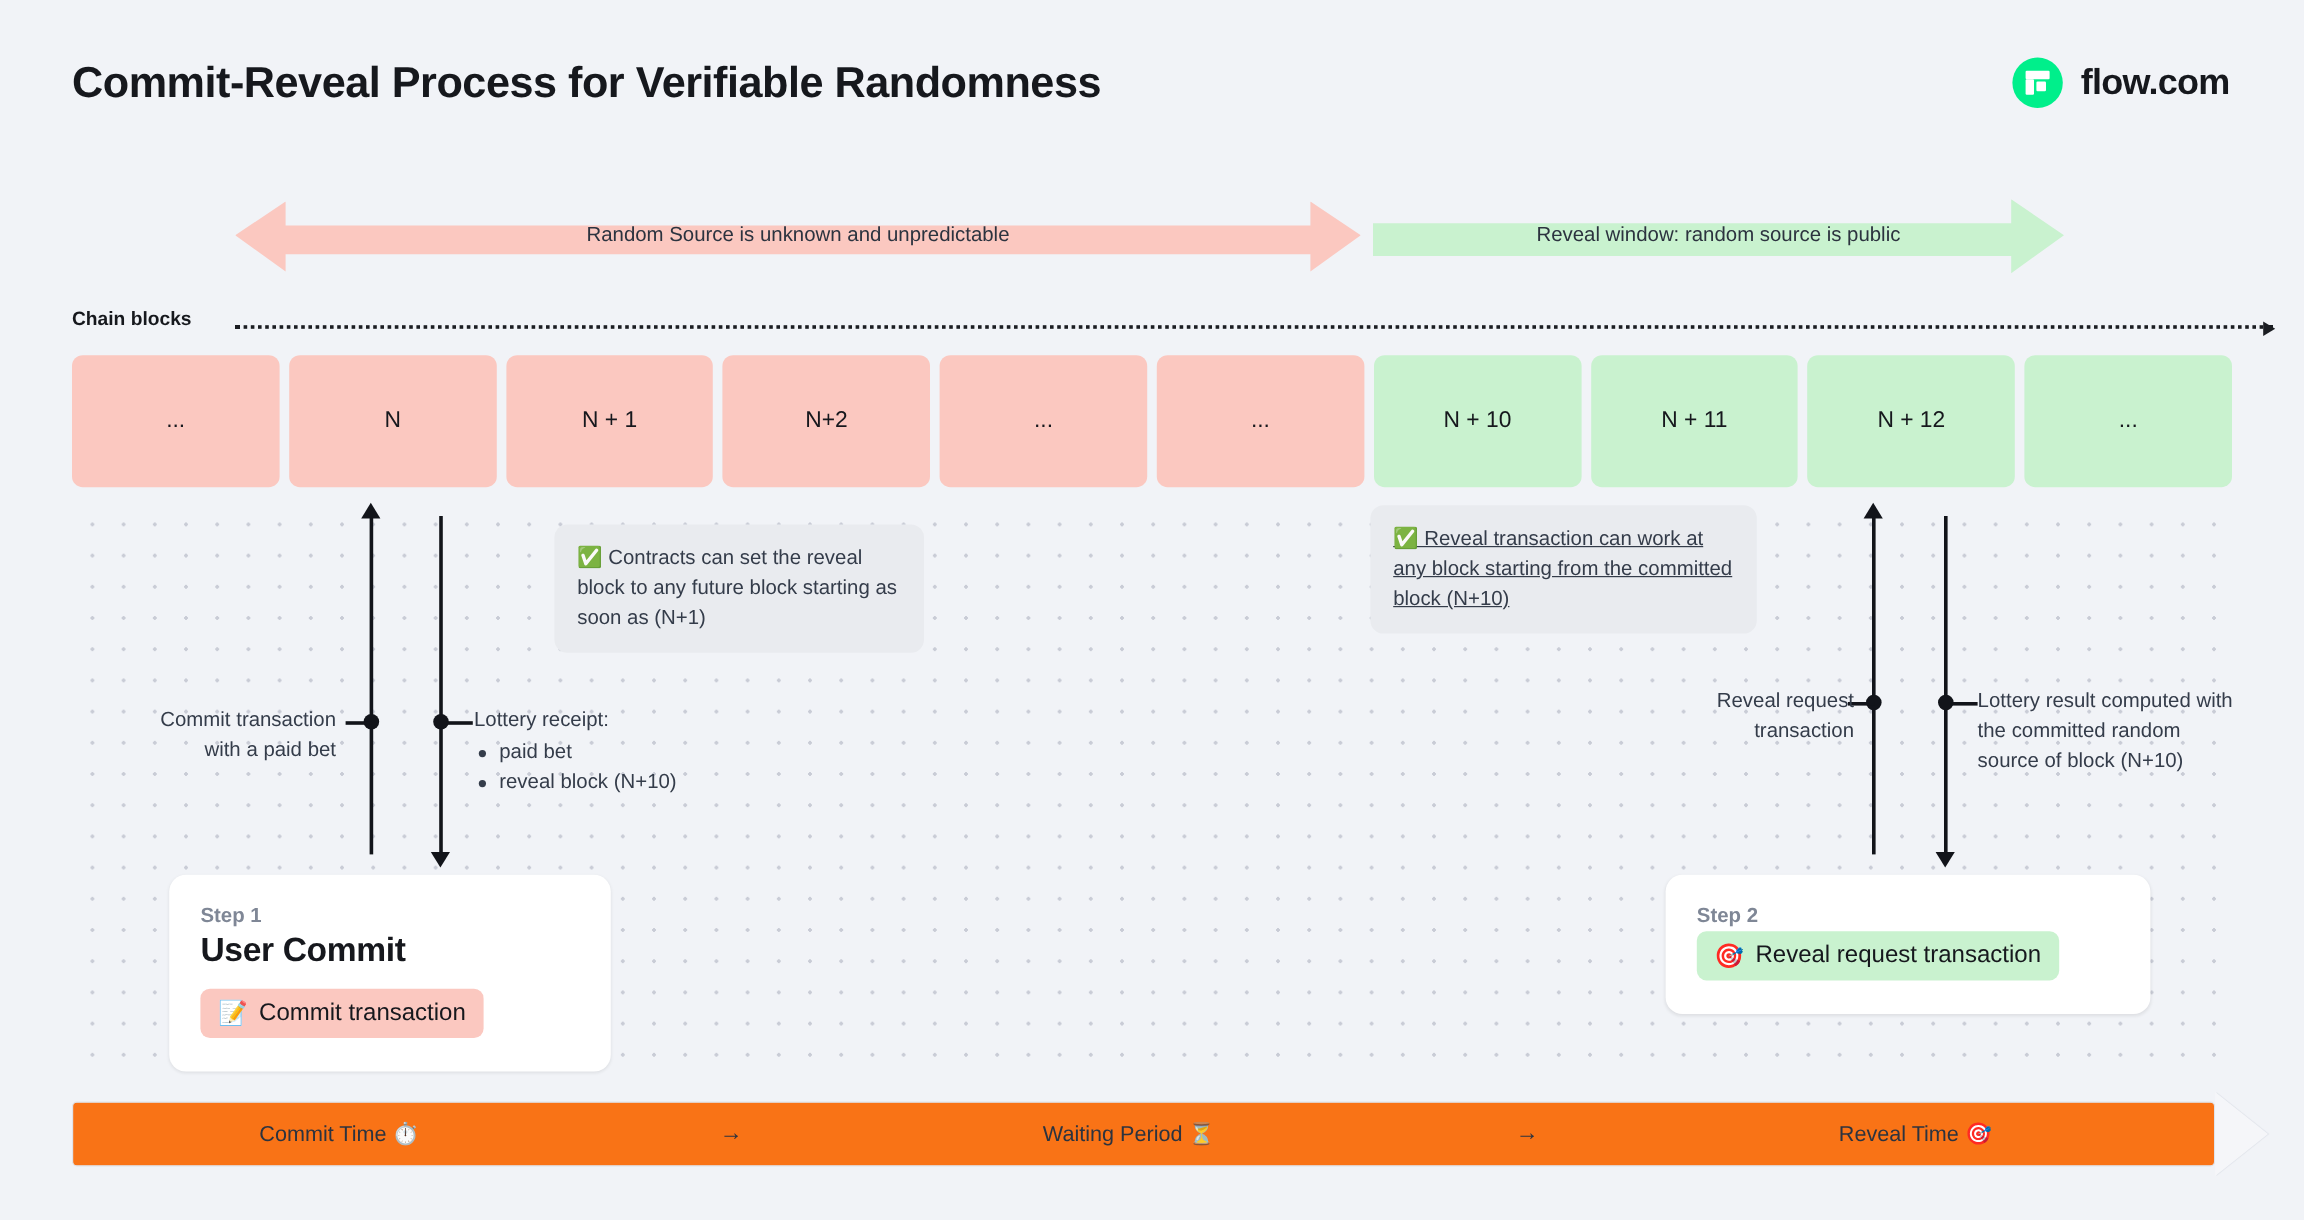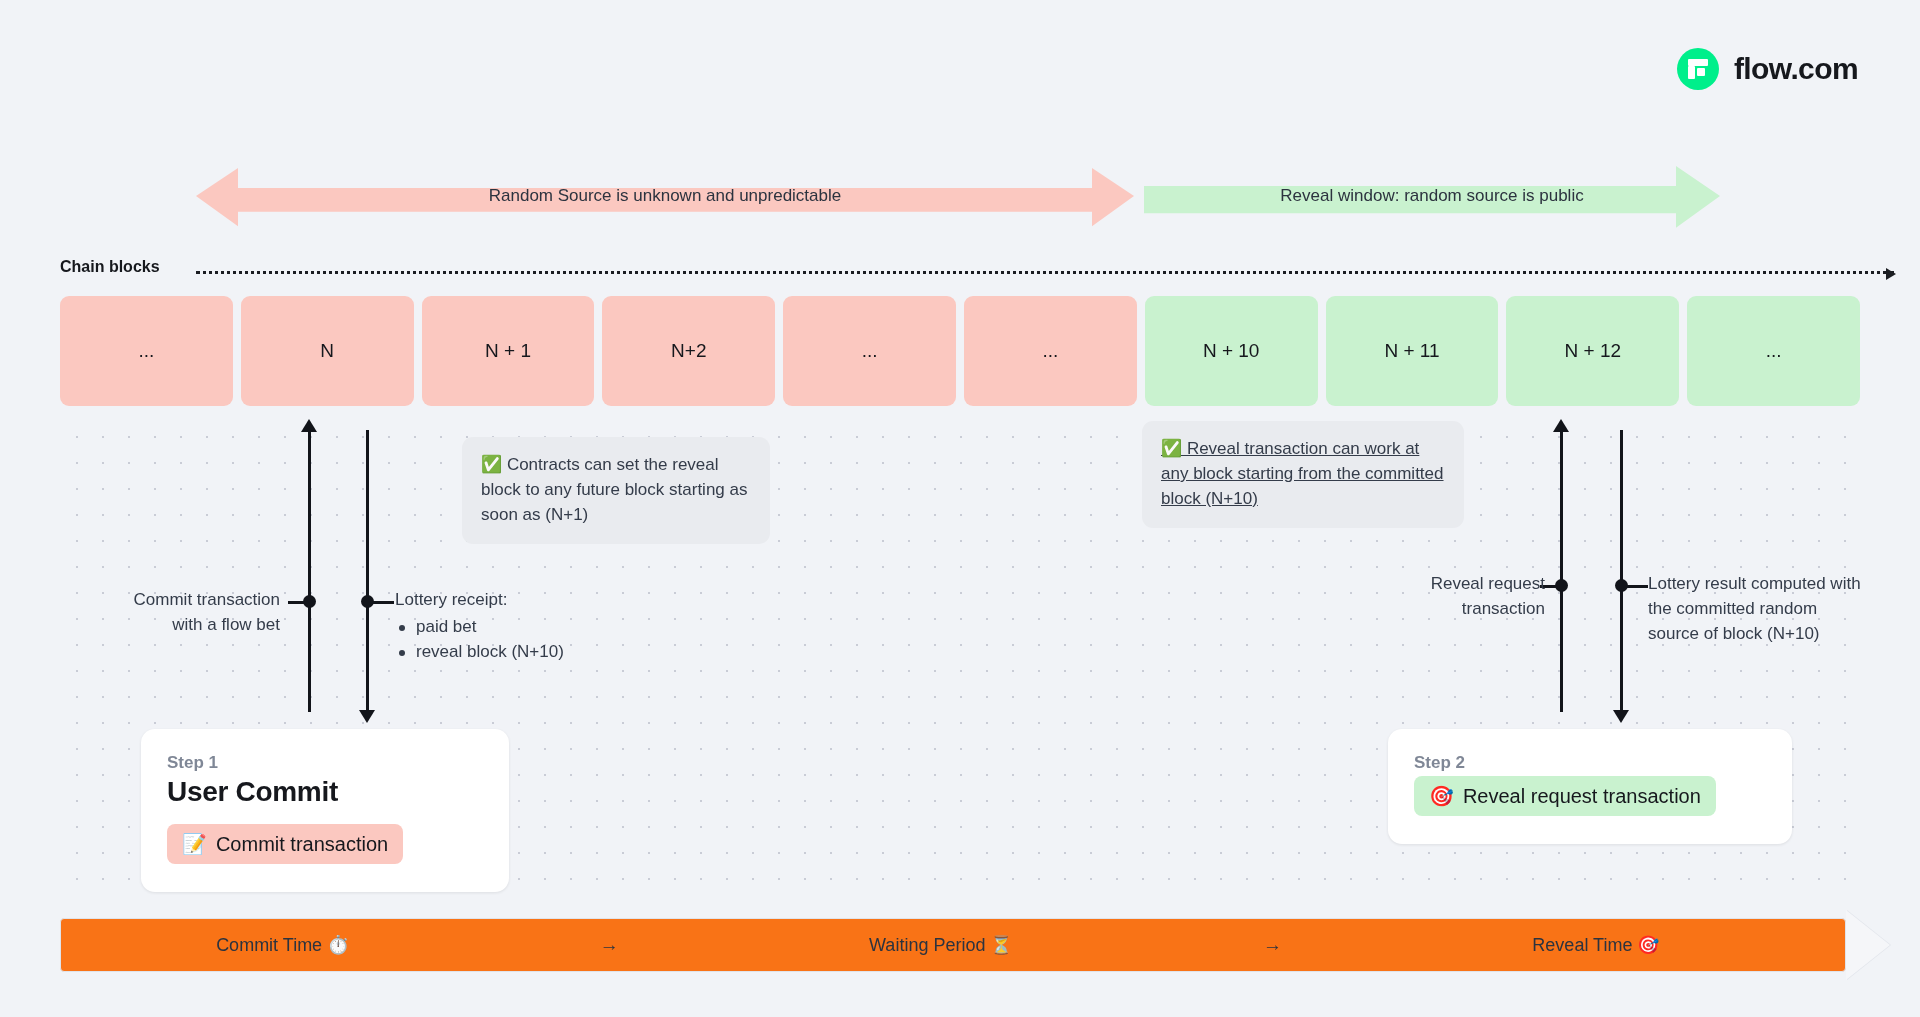--- a/index.html
+++ b/index.html
@@ -305,20 +305,21 @@
     border-top: 35px solid transparent;
     border-bottom: 35px solid transparent;
     filter: drop-shadow(1px 0 0 #e0e3ea);
   }
 </style>
 </head>
 <body>
 
 <div class="canvas">
 
+  <div class="page-title">Commit-Reveal Process for Verifiable Randomness</div>
 
   <div class="brand">
     <div class="brand-mark">
       <div class="bar-h"></div>
         <div class="bar-v"></div>
         <div class="sq"></div>
     </div>
     <div class="brand-text">flow.com</div>
   </div>
 
@@ -364,21 +365,21 @@
   <div class="vline down" style="left:1620px; top:430px; height:282px;"></div>
   <div class="node-dot" style="left:1615px; top:579px;"></div>
   <div class="stub" style="left:1626px; top:585px; width:22px;"></div>
 
   <div class="callout" style="left:462px; top:437px; width:308px;">✅ Contracts can set the reveal block to any future block starting as soon as (N+1)</div>
 
   <div class="callout" style="left:1142px; top:421px; width:322px;text-decoration:underline;">✅ Reveal transaction can work at any block starting from the committed block (N+10)</div>
 
   <div class="annot right-align" style="left:60px; top:588px; width:220px;">
     <div>Commit transaction</div>
-    <div>with a flow bet</div>
+    <div>with a paid bet</div>
   </div>
 
   <div class="annot" style="left:395px; top:588px; width:280px;">
     <div>Lottery receipt:</div>
     <ul>
       <li>paid bet</li>
       <li>reveal block (N+10)</li>
     </ul>
   </div>
 

